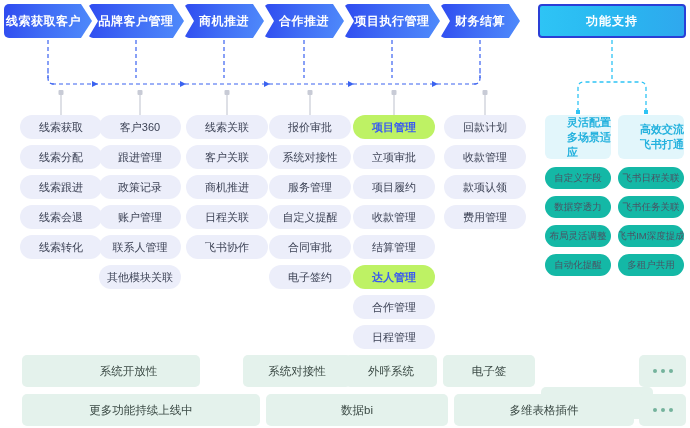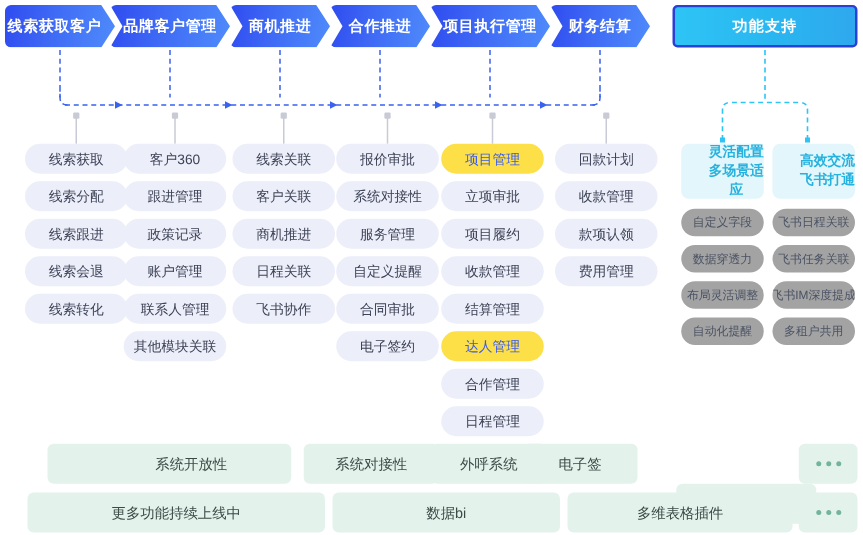--- a/index.html
+++ b/index.html
@@ -5,21 +5,21 @@
 <style>
   html,body{margin:0;padding:0;}
   body{
     width:690px;height:428px;
     background:#ffffff;
     font-family:"Liberation Sans","DejaVu Sans",sans-serif;
     overflow:hidden;
     position:relative;
     -webkit-font-smoothing:antialiased;
   }
-  #root{position:relative;width:690px;height:428px;text-align:center;}
+  #root{position:relative;width:690px;height:428px;}
 
   
   #connectors{position:absolute;left:0;top:0;width:690px;height:428px;pointer-events:none;}
 
   
   .flow{position:absolute;left:0;top:4px;height:34px;}
   .chev{
     position:absolute;top:0;height:34px;
     display:flex;align-items:center;justify-content:center;
     color:#ffffff;font-size:12px;font-weight:bold;letter-spacing:.5px;
@@ -52,35 +52,35 @@
   .col{position:absolute;top:115px;width:82px;}
   .pill{
     width:82px;height:24px;box-sizing:border-box;
     margin-bottom:6px;
     background:#eceefa;
     border-radius:12px;
     display:flex;align-items:center;justify-content:center;
     font-size:11px;color:#3d4356;
     white-space:nowrap;
   }
-  .pill.hl{color:#3a5bf0;font-weight:normal;background:#fde047;}
+  .pill.hl{color:#3a5bf0;font-weight:bold;background:#bef264;}
 
   
   .rcol{position:absolute;width:66px;}
   .rhead{
     width:66px;height:44px;box-sizing:border-box;
     background:#e2f6fb;border-radius:6px;
     display:flex;flex-direction:column;align-items:center;justify-content:center;
     color:#25b2de;font-size:11px;font-weight:bold;line-height:15px;
     margin-bottom:8px;
     padding-left:22px;
   }
   .rpill{
     width:66px;height:22px;box-sizing:border-box;
-    background:#a3a3a3;border-radius:11px;
+    background:#14b8a6;border-radius:11px;
     display:flex;align-items:center;justify-content:center;
     font-size:9.5px;color:#4a5263;margin-bottom:7px;
     white-space:nowrap;overflow:hidden;
   }
 
   
   .brow{position:absolute;left:22px;height:32px;}
   .bcell{
     position:absolute;top:0;height:32px;box-sizing:border-box;
     background:#e4f2ec;border-radius:5px;
@@ -237,24 +237,24 @@
           <span>飞书打通</span>
         </div>
         <div class="rpill">飞书日程关联</div>
         <div class="rpill">飞书任务关联</div>
         <div class="rpill">飞书IM深度提成</div>
         <div class="rpill">多租户共用</div>
       </div>
     </div>
 
   <div class="brow" style="left:0;top:355px;width:690px;" id="brow1">
-      <div class="bcell" style="left: 38px; width: 195px; padding-left: 35px;">系统开放性</div>
+      <div class="bcell" style="left: 22px; width: 178px; padding-left: 35px;">系统开放性</div>
       <div class="bcell" style="left: 243px; width: 108px;">系统对接性</div>
       <div class="bcell" style="left: 345px; width: 92px;">外呼系统</div>
-      <div class="bcell" style="left: 418px; width: 92px;">电子签</div>
+      <div class="bcell" style="left: 443px; width: 92px;">电子签</div>
       <div class="bcell" style="left: 541px; width: 112px; margin-top: 32px;">飞书合同</div>
       <div class="bcell" style="left: 639px; width: 47px;">
         <span class="dots">
           <i></i>
           <i></i>
           <i></i>
         </span>
       </div>
     </div>
   <div class="brow" style="left:0;top:394px;width:690px;" id="brow2">

